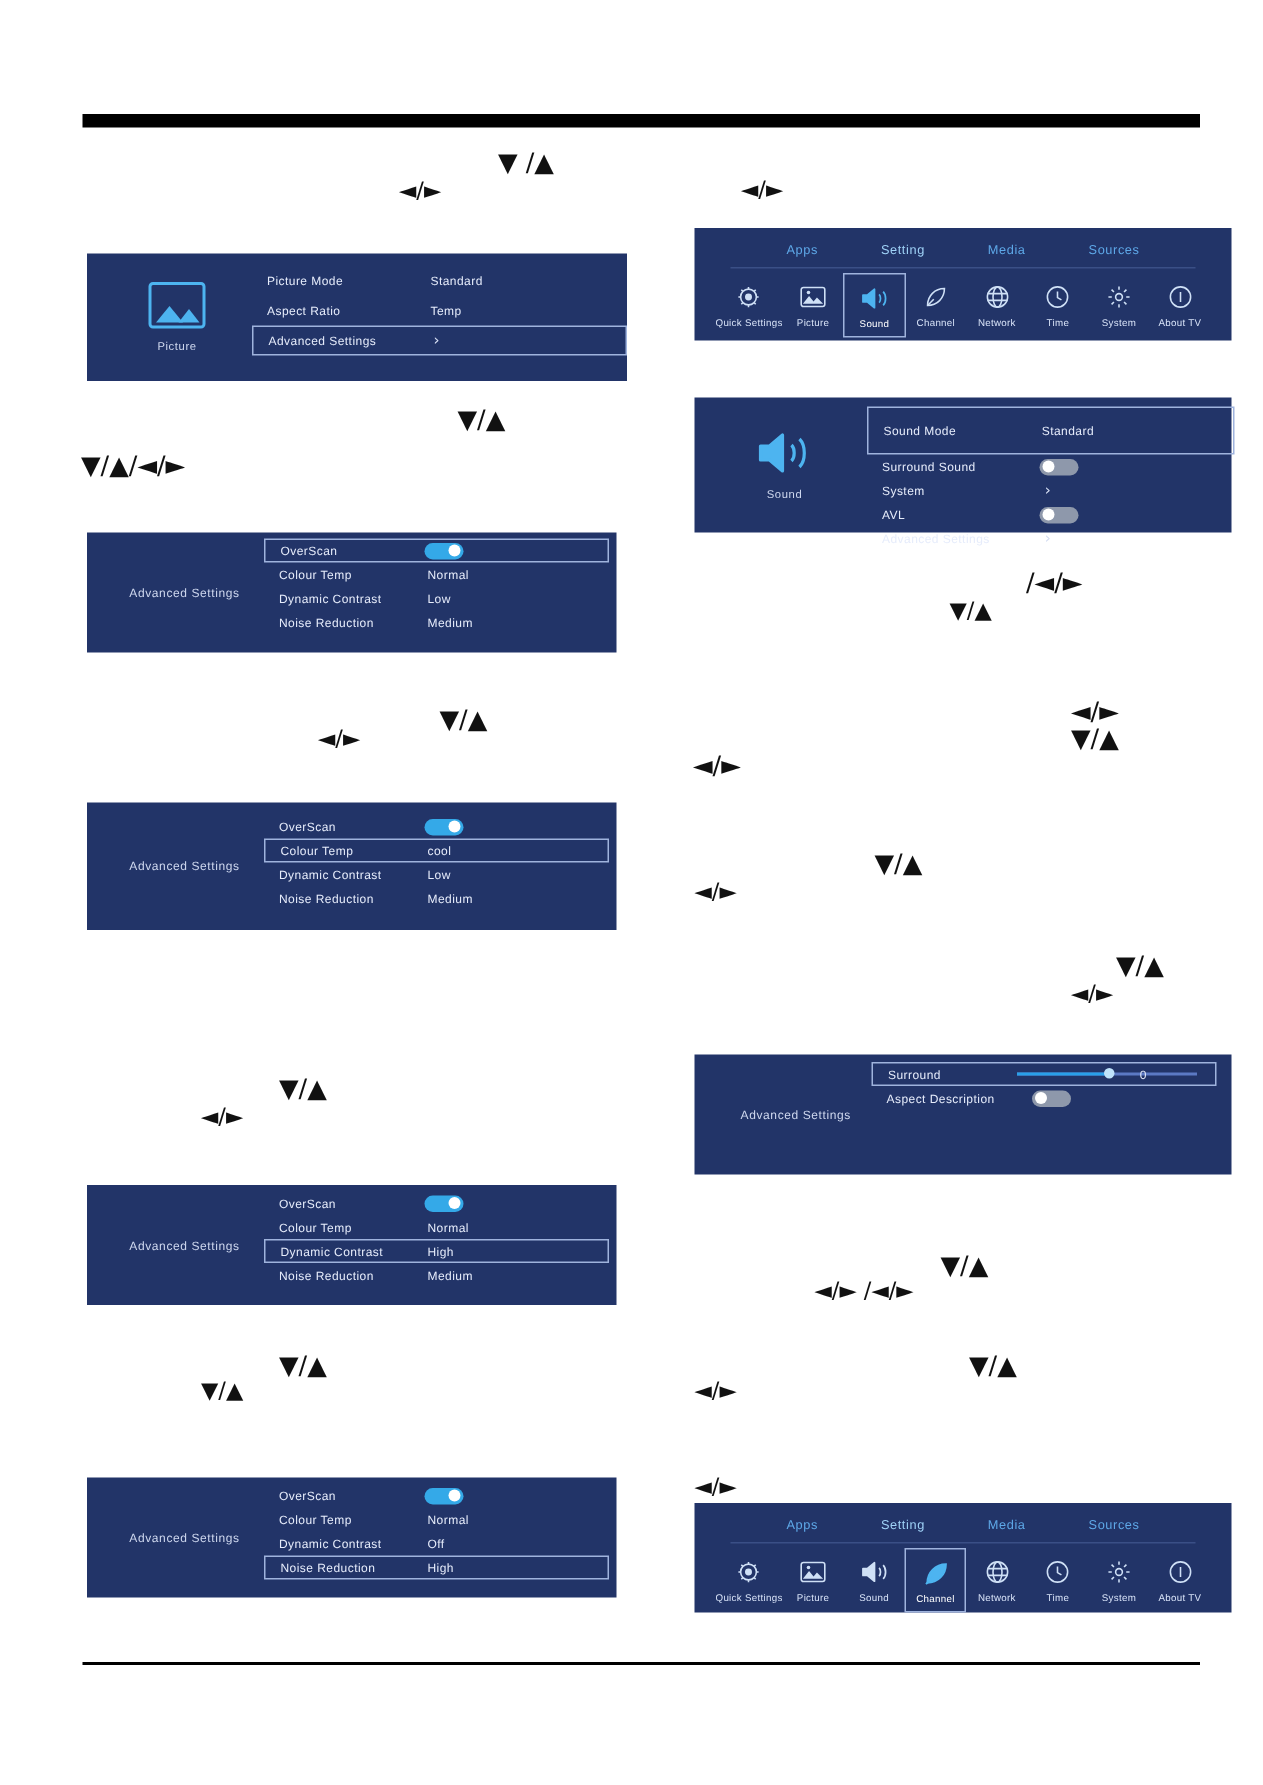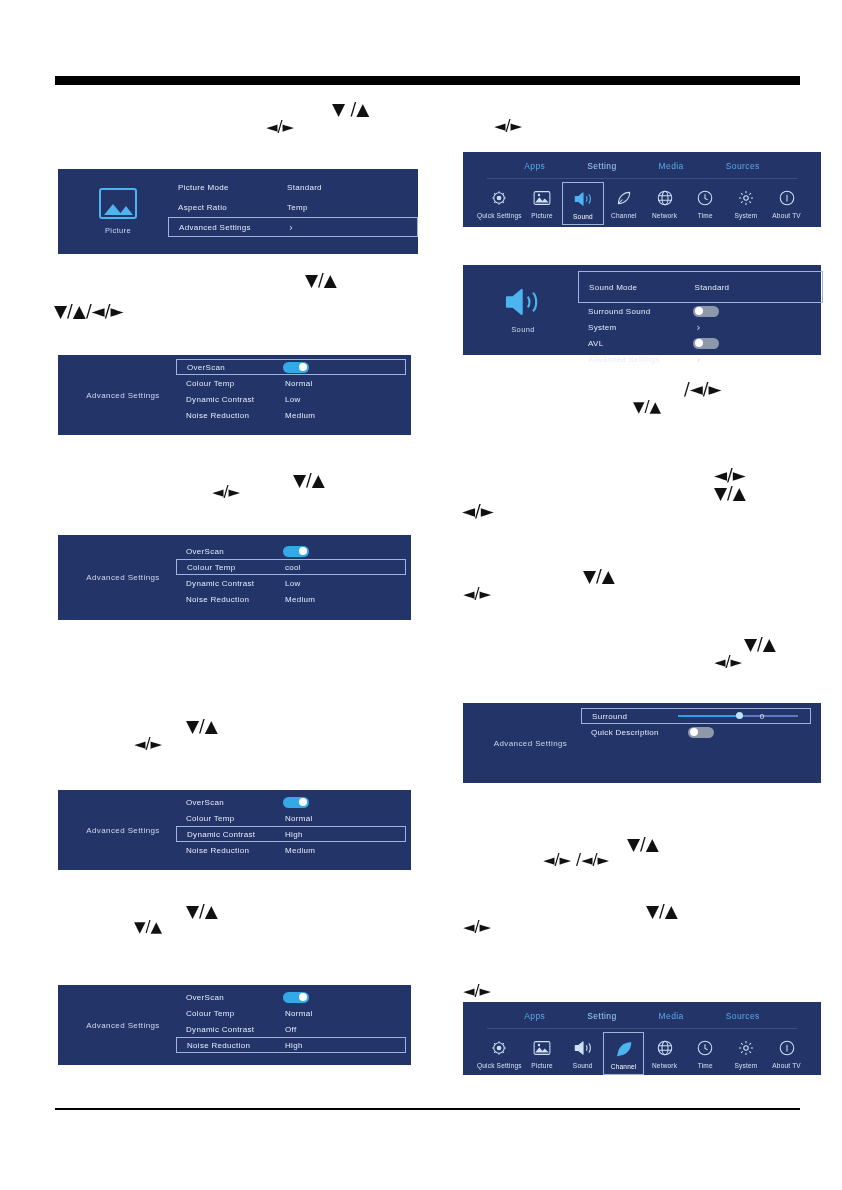--- a/index.html
+++ b/index.html
@@ -429,21 +429,21 @@
       <div class="row sel" style="height:16px;">
         <span class="lbl">Surround</span>
         <span class="slider">
           <span class="track"></span>
           <span class="fill"></span>
           <span class="knob"></span>
         </span>
         <span class="slider-val">0</span>
       </div>
       <div class="row" style="height:16px;">
-        <span class="lbl">Quick Description</span>
+        <span class="lbl">Aspect Description</span>
         <span class="toggle off">
             <span class="knob"></span>
           </span>
       </div>
     </div>
   </div>
 
   <div class="navstrip" style="left:463px;top:1002px;width:358px;height:73px;">
     <div class="navtabs">
       <span class="tab">Apps</span>

